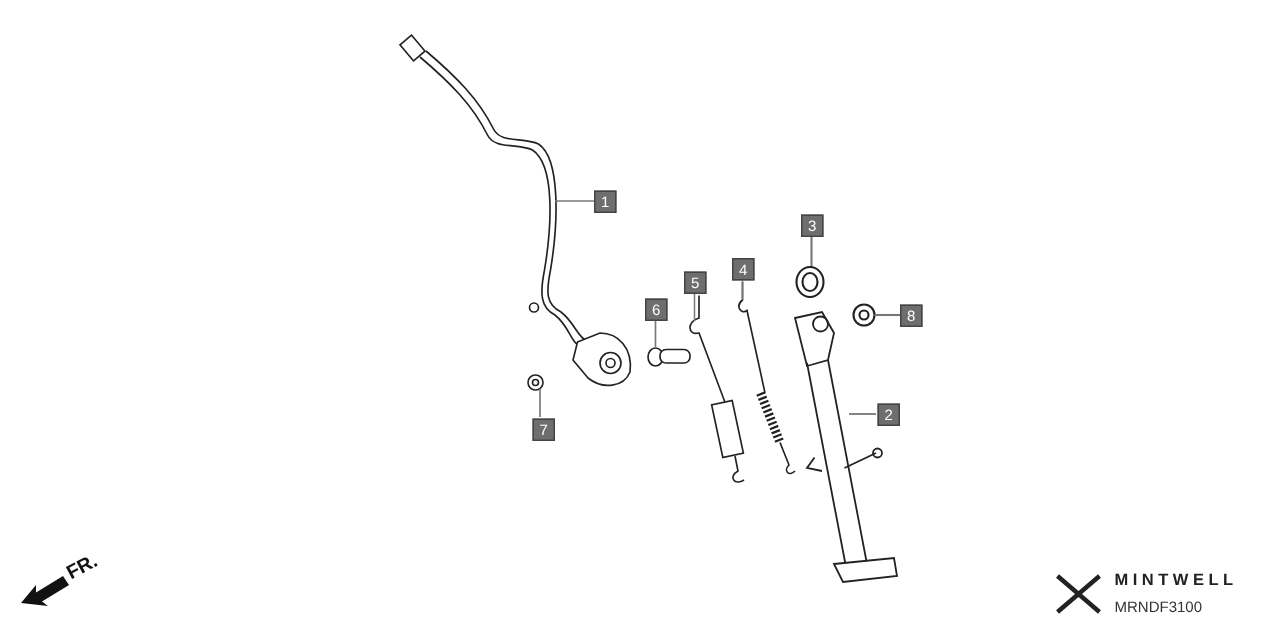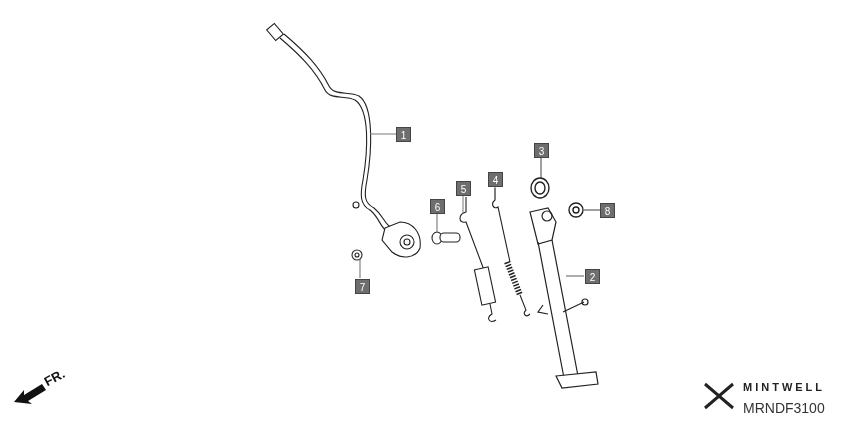--- a/index.html
+++ b/index.html
@@ -5,21 +5,21 @@
   html, body { margin:0; padding:0; background:#ffffff; }
   body { width:842px; height:421px; position:relative; overflow:hidden; font-family:"Liberation Sans", sans-serif; }
   #canvas { position:absolute; left:0; top:0; width:842px; height:421px; }
   .callout {
     position:absolute; width:15px; height:15px; background:#6e6e6e; border:1px solid #444;
     color:#ffffff; font-size:10px; line-height:15px; text-align:center; font-family:"Liberation Sans", sans-serif;
     box-sizing:border-box;
   }
   .brand { position:absolute; left:703px; top:380px; width:130px; height:34px; }
   .brand-name { position:absolute; left:40px; top:1px; font-size:11px; letter-spacing:3px; color:#222; font-weight:bold; font-family:"Liberation Sans", sans-serif; }
-  .brand-code { position:absolute; left:40px; top:20px; font-size:14px; color:#333; font-family:"Liberation Sans", sans-serif; }
+  .brand-code { position:absolute; left:40px; top:20px; font-size:10px; color:#333; font-family:"Liberation Sans", sans-serif; }
   .fr { position:absolute; left:12px; top:368px; width:70px; height:40px; }
   .fr-text { position:absolute; left:32px; top:2px; font-size:13px; font-weight:bold; color:#111; transform:rotate(-28deg); font-family:"Liberation Sans", sans-serif; }
 </style>
 </head>
 <body>
 
 <svg id="canvas" viewBox="0 0 842 421" xmlns="http://www.w3.org/2000/svg">
 
   <g fill="none" stroke="#222" stroke-width="1.1">
     <rect x="270" y="25" width="10" height="14" transform="rotate(-40 275 32)" fill="#fff"></rect>

